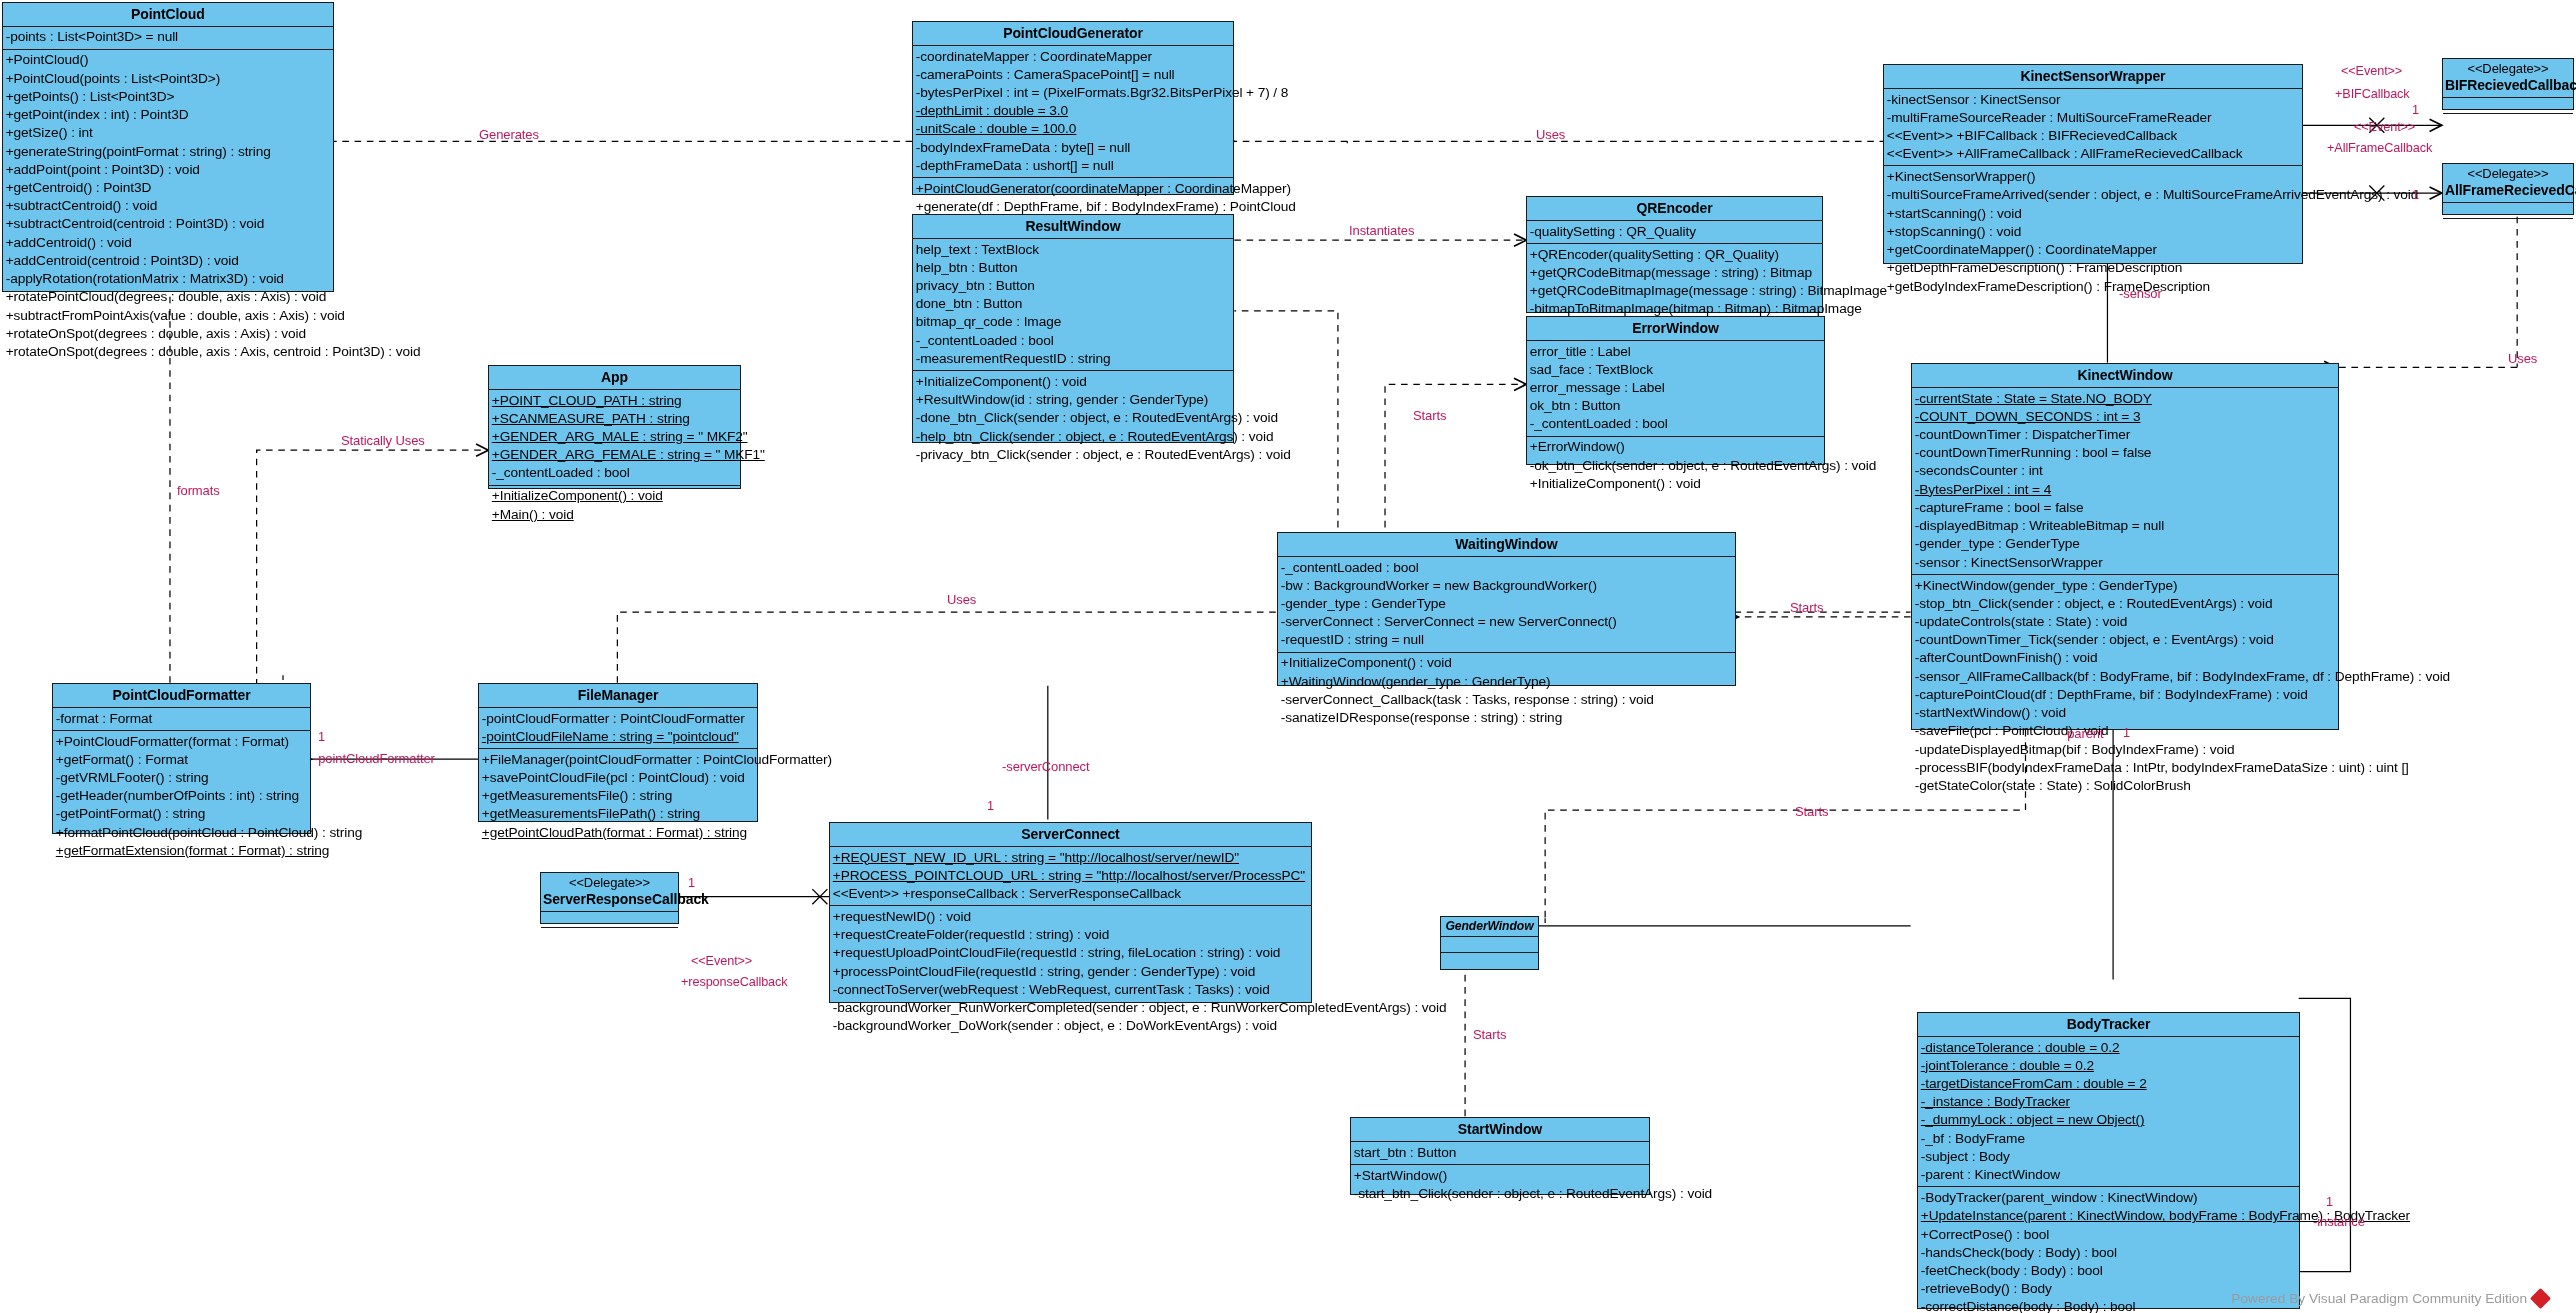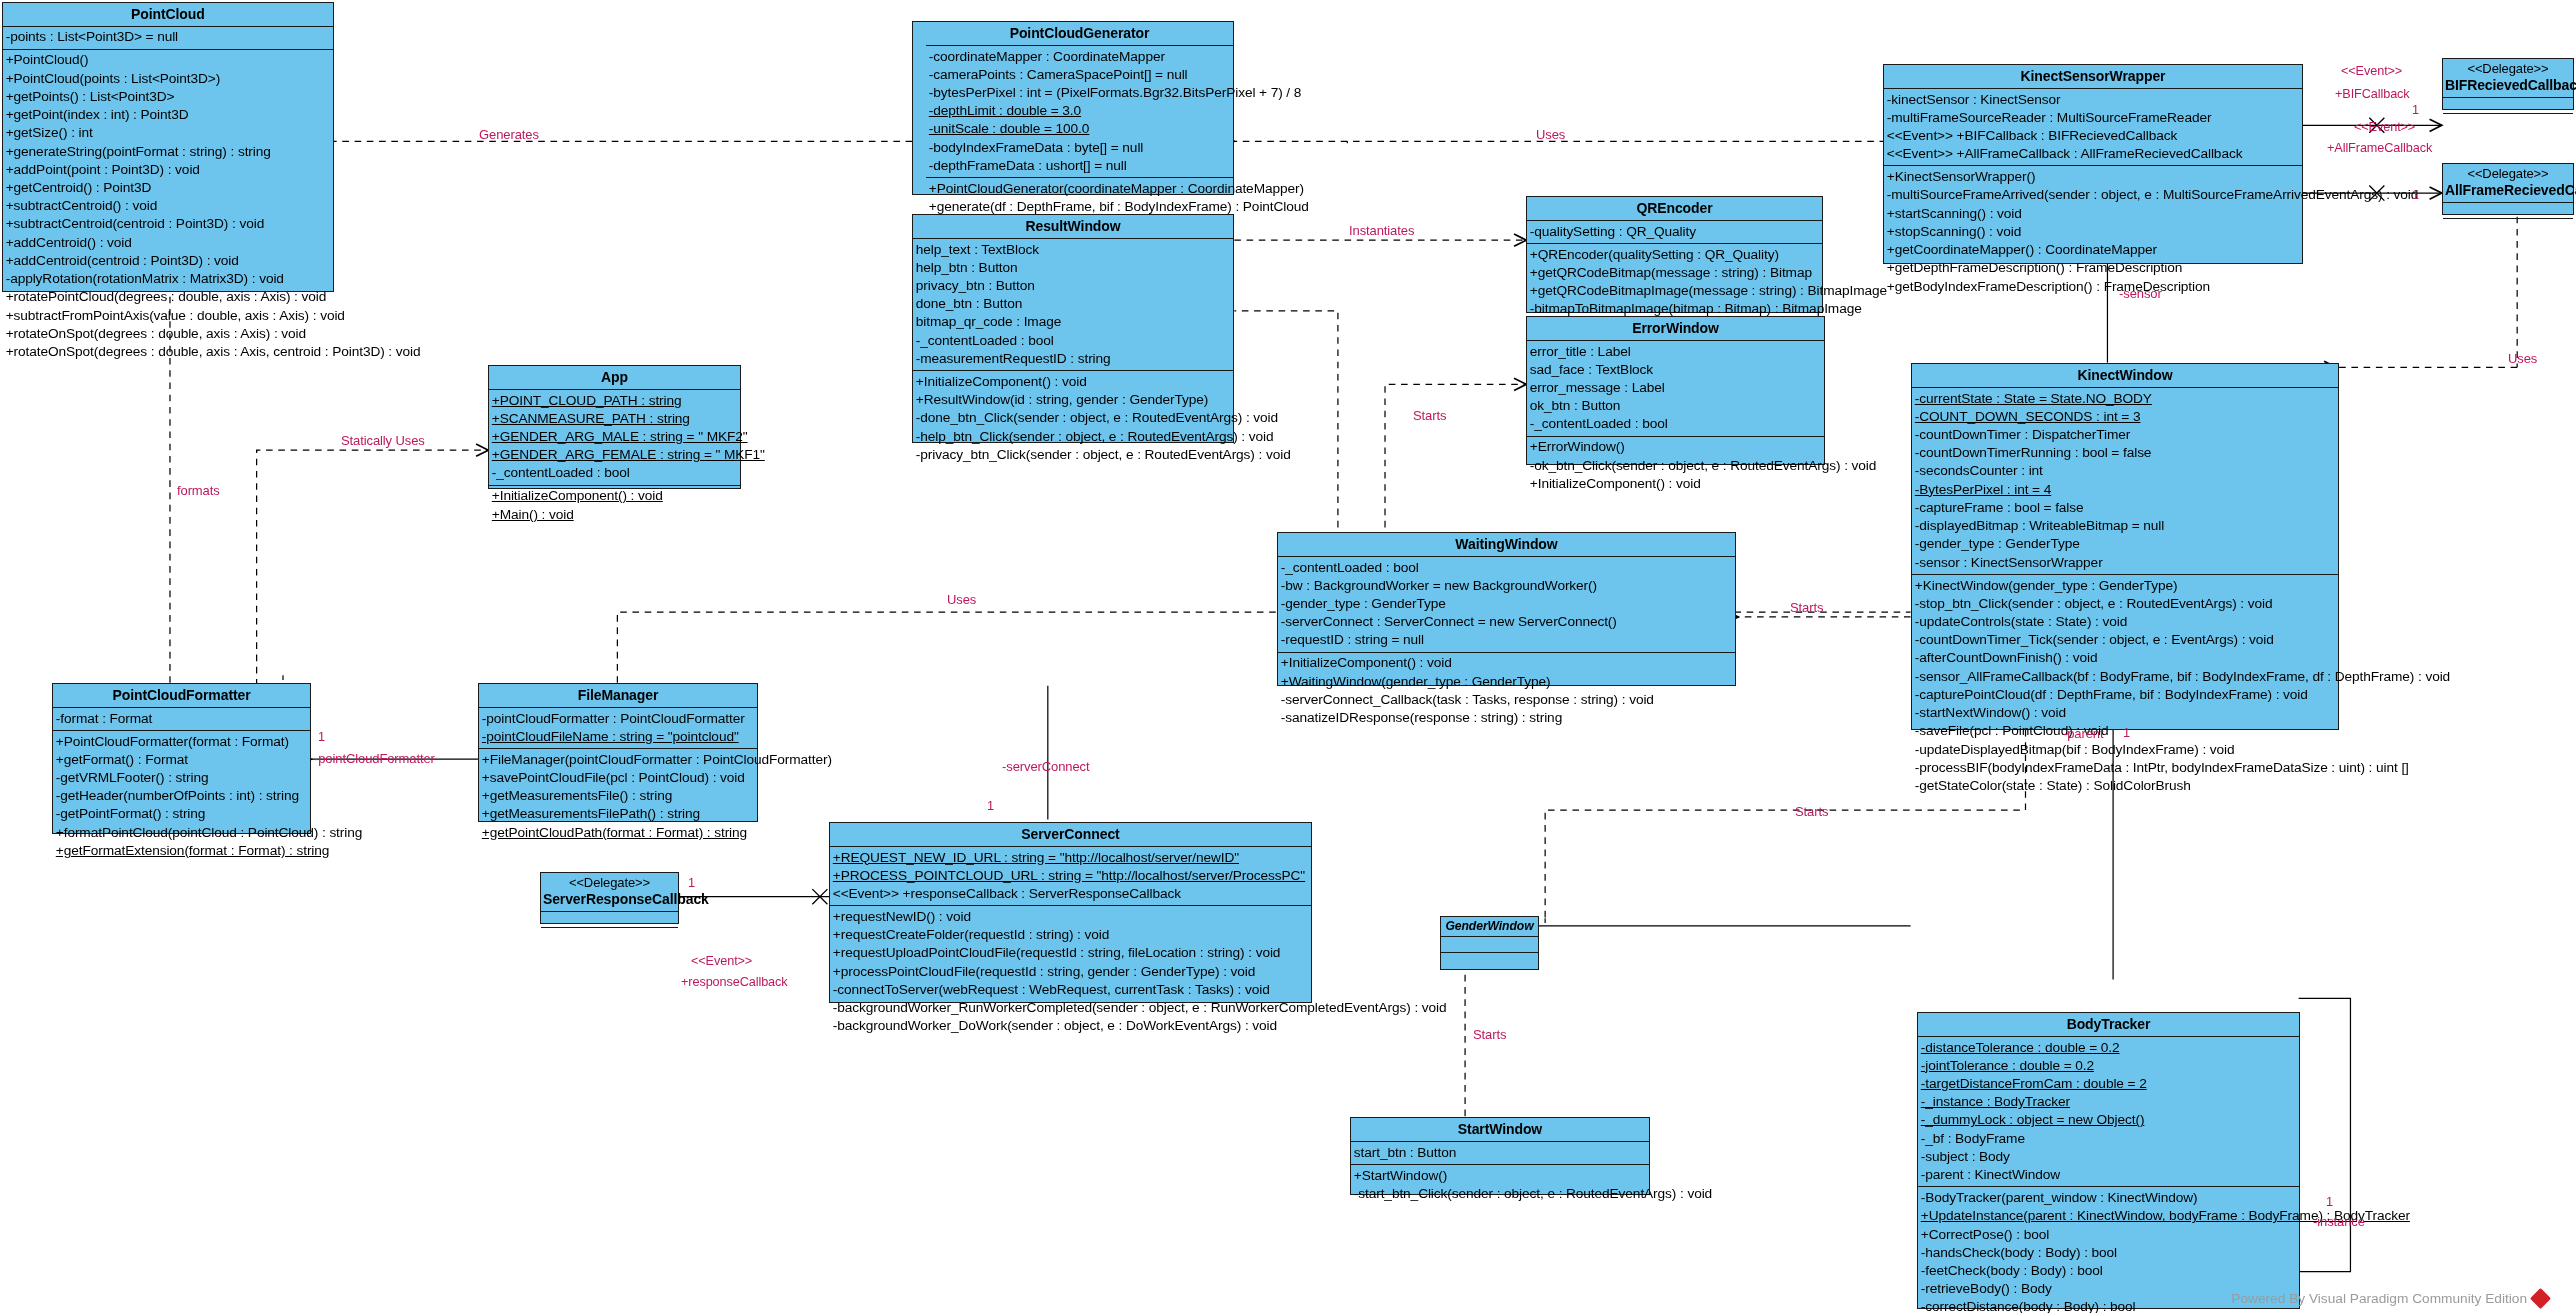--- a/index.html
+++ b/index.html
@@ -202,21 +202,21 @@
       <div class="row">+addCentroid() : void</div>
       <div class="row">+addCentroid(centroid : Point3D) : void</div>
       <div class="row">-applyRotation(rotationMatrix : Matrix3D) : void</div>
       <div class="row">+rotatePointCloud(degrees : double, axis : Axis) : void</div>
       <div class="row">+subtractFromPointAxis(value : double, axis : Axis) : void</div>
       <div class="row">+rotateOnSpot(degrees : double, axis : Axis) : void</div>
       <div class="row">+rotateOnSpot(degrees : double, axis : Axis, centroid : Point3D) : void</div>
     </div>
   </div>
 
-  <div class="uml" style="left:912px; top:21px; width:322px; height:174px;padding-left:13px;">
+  <div class="uml" style="left:912px; top:21px; width:322px; height:174px;">
     <div class="title">PointCloudGenerator</div>
     <div class="sect attrs">
       <div class="row">-coordinateMapper : CoordinateMapper</div>
       <div class="row">-cameraPoints : CameraSpacePoint[] = null</div>
       <div class="row">-bytesPerPixel : int = (PixelFormats.Bgr32.BitsPerPixel + 7) / 8</div>
       <div class="row st">-depthLimit : double = 3.0</div>
       <div class="row st">-unitScale : double = 100.0</div>
       <div class="row">-bodyIndexFrameData : byte[] = null</div>
       <div class="row">-depthFrameData : ushort[] = null</div>
     </div>

